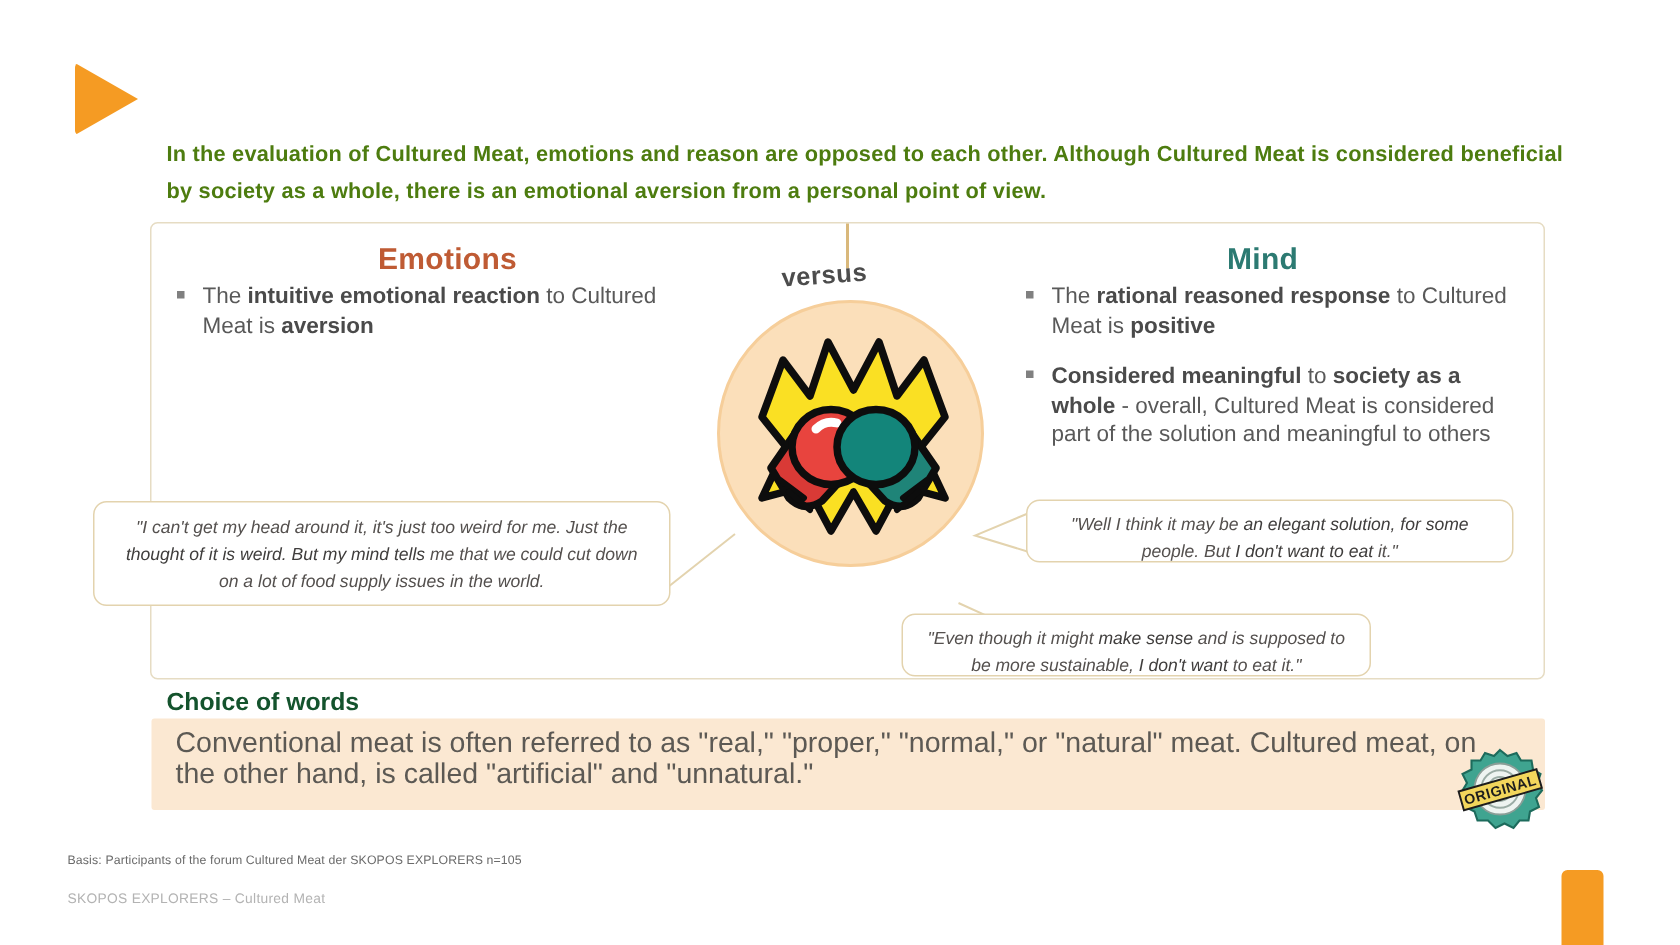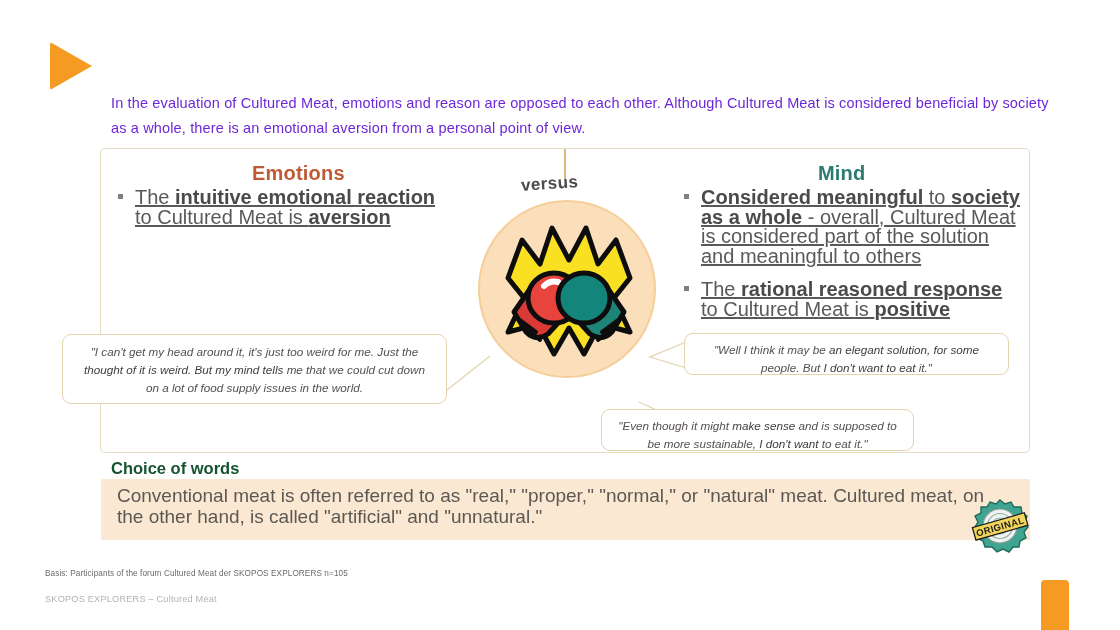--- a/index.html
+++ b/index.html
@@ -24,21 +24,21 @@
   }
 
   #page-title {
     position:absolute; left:111px; top:52px;
     font-size:25px; font-weight:bold; color:#58585B;
     letter-spacing:-0.2px;
   }
 
   #page-subtitle {
     position:absolute; left:111px; top:91px; width:950px;
-    font-size:14.5px; font-weight:normal; color:#6d28d9;
+    font-size:14.5px; font-weight:bold; color:#4d7c0f;
     line-height:25px; letter-spacing:0.15px;
   }
 
   
   #main-panel {
     position:absolute; left:100px; top:148px;
     width:930px; height:305px;
     border:1.3px solid #E6DCC3;
     border-radius:5px;
     background:#ffffff;
@@ -52,21 +52,21 @@
 
   
   .col-head {
     position:absolute; font-size:20px; font-weight:bold;
     letter-spacing:0.2px;
     text-align:right;
   }
   #emotions-head { left:252px; top:162px; color:#BF5B34; }
   #mind-head     { left:818px; top:162px; color:#2C7A72; }
 
-  .bullets { position:absolute; font-size:20px; color:#595959; line-height:19.5px;text-decoration:underline; }
+  .bullets { position:absolute; font-size:15px; color:#595959; line-height:19.5px; }
   #emotions-bullets { left:118px; top:188px; width:330px; }
   #mind-bullets     { left:684px; top:188px; width:336px; }
 
   .bullet-row { position:relative; padding-left:17px; margin-bottom:14px; }
   .bullet-row .sq {
     position:absolute; left:0; top:6px;
     width:5px; height:5px; background:#808080;
   }
   .bullet-row b { font-weight:bold; color:#4a4a4a; }
 
@@ -156,25 +156,25 @@
   <div class="bullet-row">
     <span class="sq"></span>
     <span>The </span><b>intuitive emotional reaction</b><span> to Cultured Meat is </span><b>aversion</b>
   </div>
 </div>
 
 <div class="col-head" id="mind-head">Mind</div>
 <div class="bullets" id="mind-bullets">
   <div class="bullet-row">
     <span class="sq"></span>
-    <b>Considered meaningful</b><span> to </span><b>society as a whole</b><span> - overall, Cultured Meat is considered part of the solution and meaningful to others</span>
+    <span>The </span><b>rational reasoned response</b><span> to Cultured Meat is </span><b>positive</b>
   </div>
   <div class="bullet-row">
     <span class="sq"></span>
-    <span>The </span><b>rational reasoned response</b><span> to Cultured Meat is </span><b>positive</b>
+    <b>Considered meaningful</b><span> to </span><b>society as a whole</b><span> - overall, Cultured Meat is considered part of the solution and meaningful to others</span>
   </div>
 </div>
 
 <div id="versus-label">versus</div>
 <div id="vs-circle">
   <svg width="146" height="142" viewBox="0 0 146 142">
 
     <path d="M12 58 L26 20 L44 44 L56 8 L73 40 L90 8 L102 44 L120 20 L134 58
              L118 78 L134 112 L104 104 L88 134 L73 108 L58 134 L42 104 L12 112
              L28 78 Z" fill="#FAE023" stroke="#0d0d0d" stroke-width="5" stroke-linejoin="round"></path>

